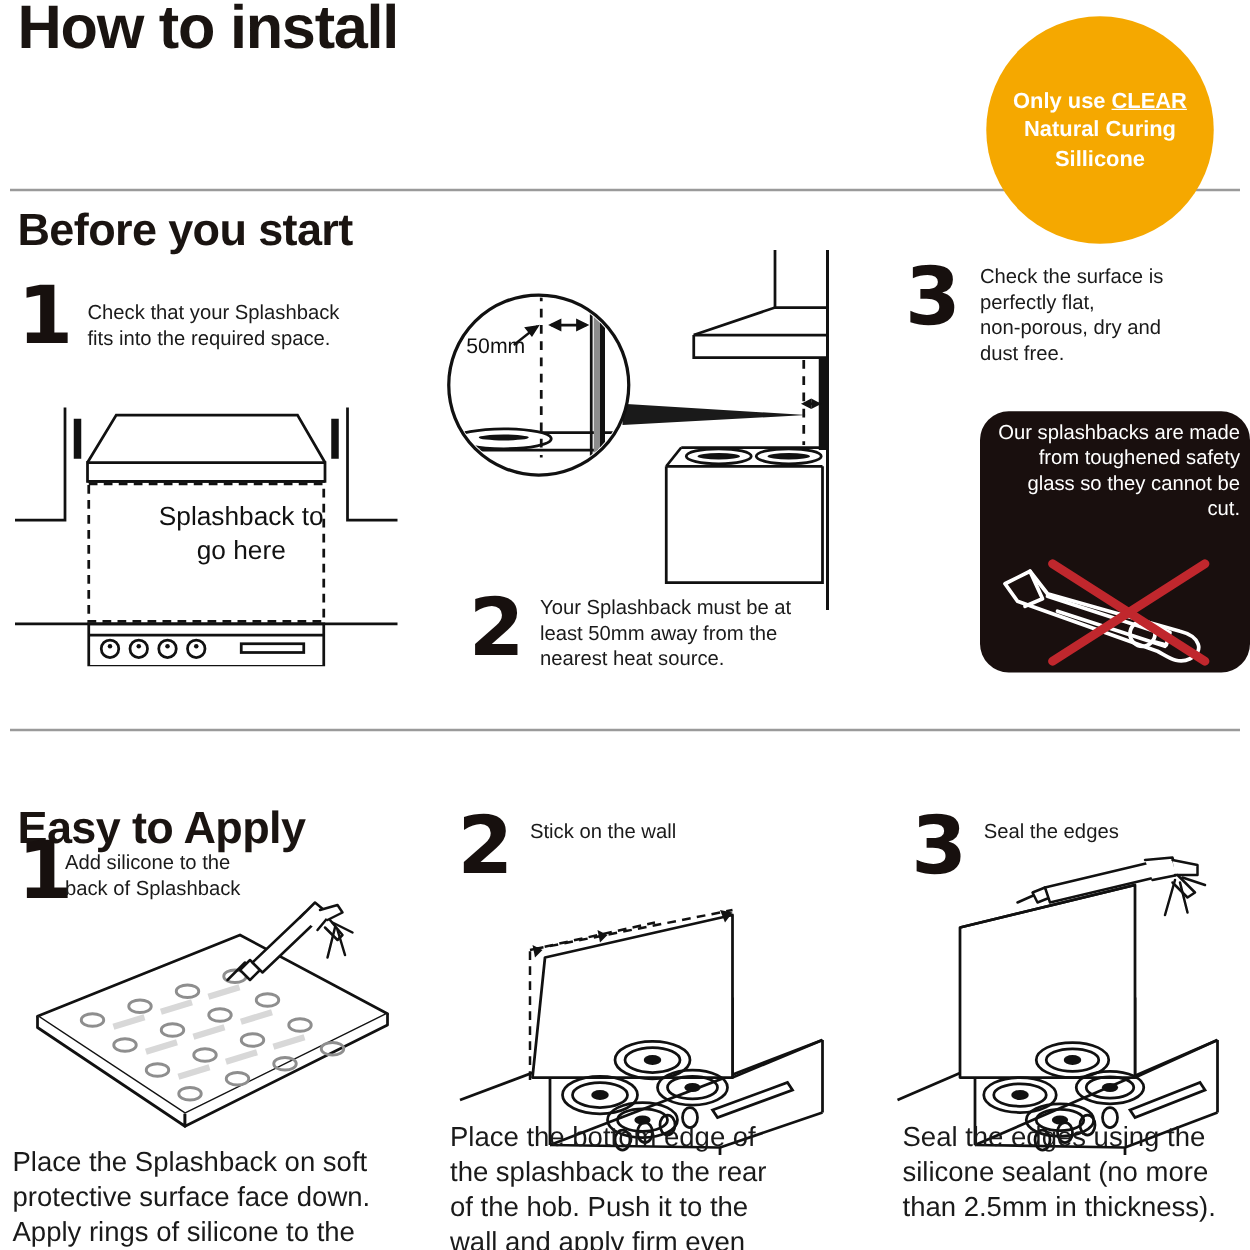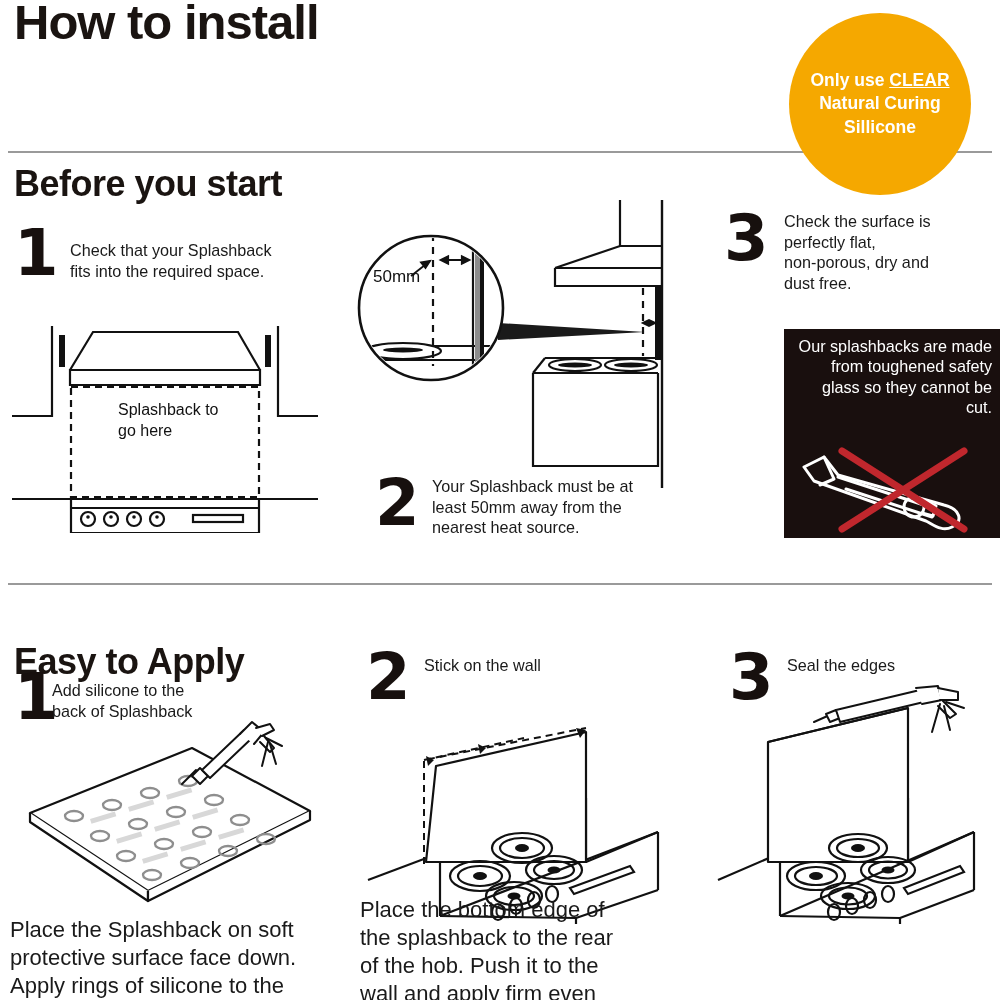--- a/index.html
+++ b/index.html
@@ -126,21 +126,21 @@
     </g>
     <g fill="#111">
         <circle cx="78" cy="199" r="1.8"></circle>
         <circle cx="101" cy="199" r="1.8"></circle>
         <circle cx="124" cy="199" r="1.8"></circle>
         <circle cx="147" cy="199" r="1.8"></circle>
       </g>
     <rect x="183" y="197" width="50" height="7" fill="none" stroke="#111" stroke-width="2.2"></rect>
   </svg>
 
-  <div style="position:absolute;left:118px;top:400px;width:150px;text-align:left;font-size:16px;line-height:1.3;">
+  <div style="position:absolute;left:118px;top:400px;width:150px;text-align:center;font-size:21px;line-height:1.3;">
     <div>Splashback to</div>
     <div>go here</div>
   </div>
 
   <svg class="fig" style="left:355px;top:198px;" width="345" height="290" viewBox="0 0 345 290">
 
     <path d="M143,125 L290,134 L143,142 Z" fill="#1a1a1a" stroke="none"></path>
 
     <circle cx="76" cy="110" r="72" fill="#fff" stroke="#111" stroke-width="2.6"></circle>
     <g clip-path="url(#mg)">
@@ -211,21 +211,21 @@
   <div class="steptext" style="left:432px;top:476px;width:250px;white-space:pre-line;">Your Splashback must be at
 least 50mm away from the
 nearest heat source.</div>
 
   <div class="stepnum" style="left:724px;top:213px;">3</div>
   <div class="steptext" style="left:784px;top:211px;width:225px;white-space:pre-line;">Check the surface is
 perfectly flat,
 non-porous, dry and
 dust free.</div>
 
-  <div class="warnbox" style="background:#190f0e;">
+  <div class="warnbox" style="background:#190f0e;border-radius:23px;">
     <div class="wtext">Our splashbacks are made from toughened safety glass so they cannot be cut.</div>
     <svg width="196" height="88" viewBox="0 0 196 88">
       <g fill="none" stroke="#ffffff" stroke-width="3" stroke-linejoin="round" stroke-linecap="round">
 
         <path d="M10,22 L30,12 L44,30 L150,60 C166,64 170,76 158,82 C148,87 140,80 132,76 L20,36 Z"></path>
         <path d="M30,12 L40,34 L26,40"></path>
         <path d="M44,32 L142,64"></path>
         <path d="M52,44 L138,72"></path>
         <circle cx="120" cy="62" r="10"></circle>
         <path d="M130,56 L142,61 L139,71 L128,68"></path>
@@ -411,14 +411,15 @@
       <path d="M14,30 L24,26 L28,34 L18,38 Z"></path>
       <path d="M24,26 L108,6 L112,18 L28,38 Z"></path>
       <path d="M104,4 L126,2 L130,16 L110,20"></path>
       <path d="M126,4 L146,8 L146,16 L128,16"></path>
       <path d="M130,16 L144,30 L138,34 L126,22"></path>
       <path d="M134,18 L152,24"></path>
       <path d="M128,20 L120,48 M132,22 L138,46"></path>
     </g>
   </svg>
 
+  <div class="captext" style="left:722px;top:896px;width:260px;">Seal the edges using the silicone sealant (no more than 2.5mm in thickness).</div>
 
 </div>
 
 </body></html>

